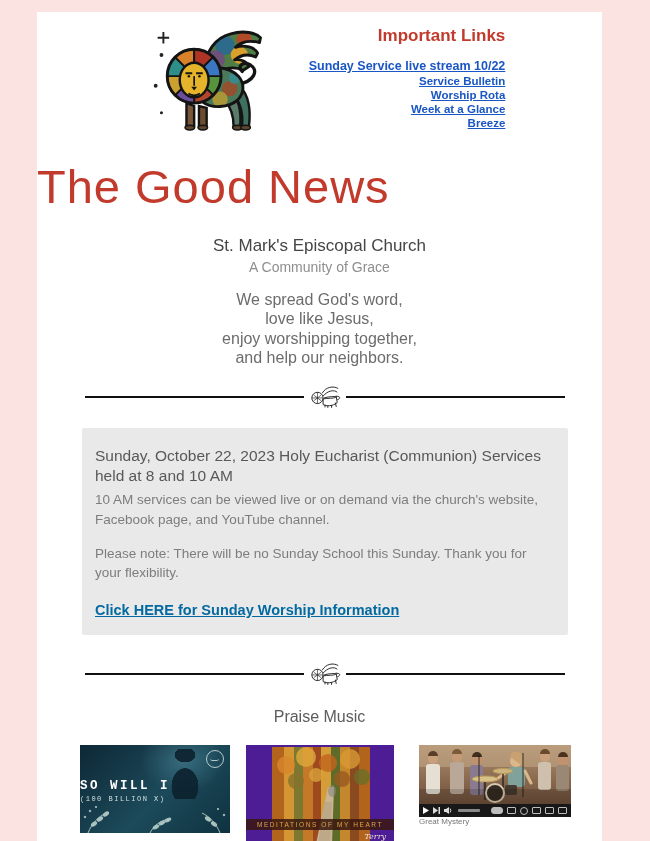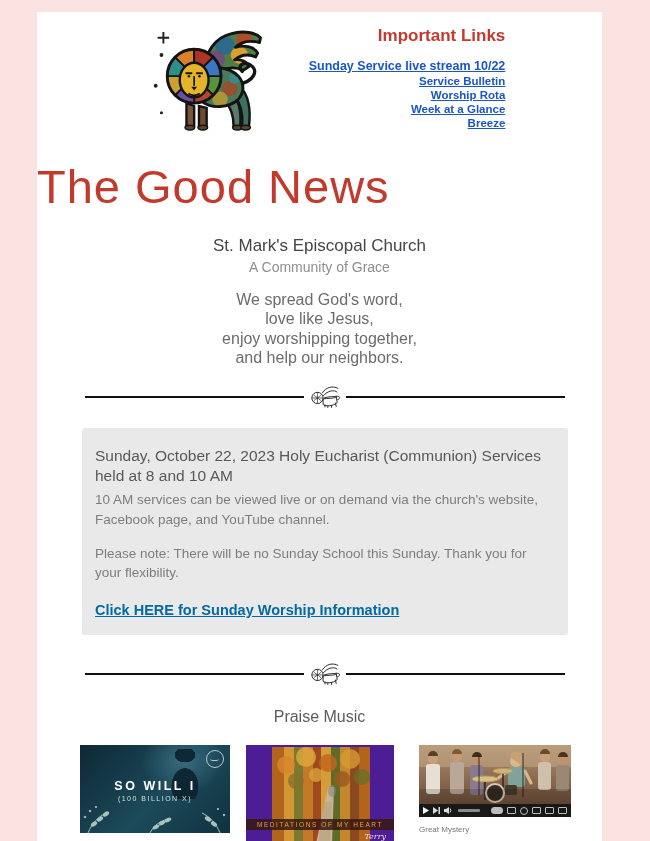--- a/index.html
+++ b/index.html
@@ -46,21 +46,21 @@
   .thumb{position:relative;cursor:pointer;}
   
   .v1{width:150px;height:88px;margin-right:16px;overflow:hidden;
     background:
       radial-gradient(60px 45px at 68% 18%, rgba(90,150,170,.45), rgba(0,0,0,0) 70%),
       linear-gradient(135deg,#0e2836 0%,#1c4a5a 55%,#0f3240 100%);}
   .v1 .silhouette{position:absolute;right:28px;top:4px;width:34px;height:50px;
     background:radial-gradient(17px 12px at 50% 12%, #0c222e 60%, rgba(0,0,0,0) 62%),
       radial-gradient(22px 30px at 50% 75%, #0c222e 60%, rgba(0,0,0,0) 62%);
     opacity:.9;}
-  .v1-text{position:absolute;left:0;right:0;top:34px;text-align:center;color:#fff;}
+  .v1-text{position:absolute;left:0;right:0;top:34px;color:#fff;font-family:Liberation Mono, monospace;}
   .v1-title{font-size:12.5px;font-weight:700;letter-spacing:2.5px;}
   .v1-sub{font-size:7px;letter-spacing:1.5px;color:#cfe0e0;margin-top:2px;}
   .v1 svg.leaves{position:absolute;bottom:0;left:0;}
   .hillsong{position:absolute;top:5px;right:6px;width:16px;height:16px;border:1px solid #cfe0e0;
     border-radius:50%;opacity:.85;}
   .hillsong:after{content:"";position:absolute;left:3px;top:6px;width:9px;height:3px;
     border-bottom:1.5px solid #cfe0e0;border-radius:50%;}
   
   .v2{width:148px;margin-right:25px;}
   .v2-frame{position:relative;width:148px;height:101px;background:#4c1d95;overflow:hidden;}
@@ -76,21 +76,21 @@
   .v3{width:152px;}
   .v3-frame{position:relative;width:152px;height:72px;background:#000;overflow:hidden;}
   .v3-controls{position:absolute;left:0;right:0;bottom:0;height:13px;background:#181818;
     display:flex;align-items:center;padding:0 4px;}
   .v3-controls .spacer{flex:1;}
   .ctl{display:inline-block;margin-right:4px;}
   .time-blur{width:22px;height:3px;background:#8a8a8a;border-radius:1px;margin-left:2px;}
   .right-ic{width:7px;height:5px;border:1px solid #bdbdbd;margin-left:4px;border-radius:1px;}
   .right-ic.round{width:6px;height:6px;border-radius:50%;}
   .right-ic.pill{width:10px;height:5px;border-radius:3px;background:#bdbdbd;border-color:#bdbdbd;}
-  .v3-caption{margin-top:8px;font-size:8px;color:#777;}
+  .v3-caption{margin-top:0;font-size:8px;color:#777;}
 </style>
 </head>
 <body>
 
 <div class="sheet">
 
   <div class="header">
     <div class="logo-wrap">
       <svg width="125" height="112" viewBox="0 0 130 112">
         <defs>

